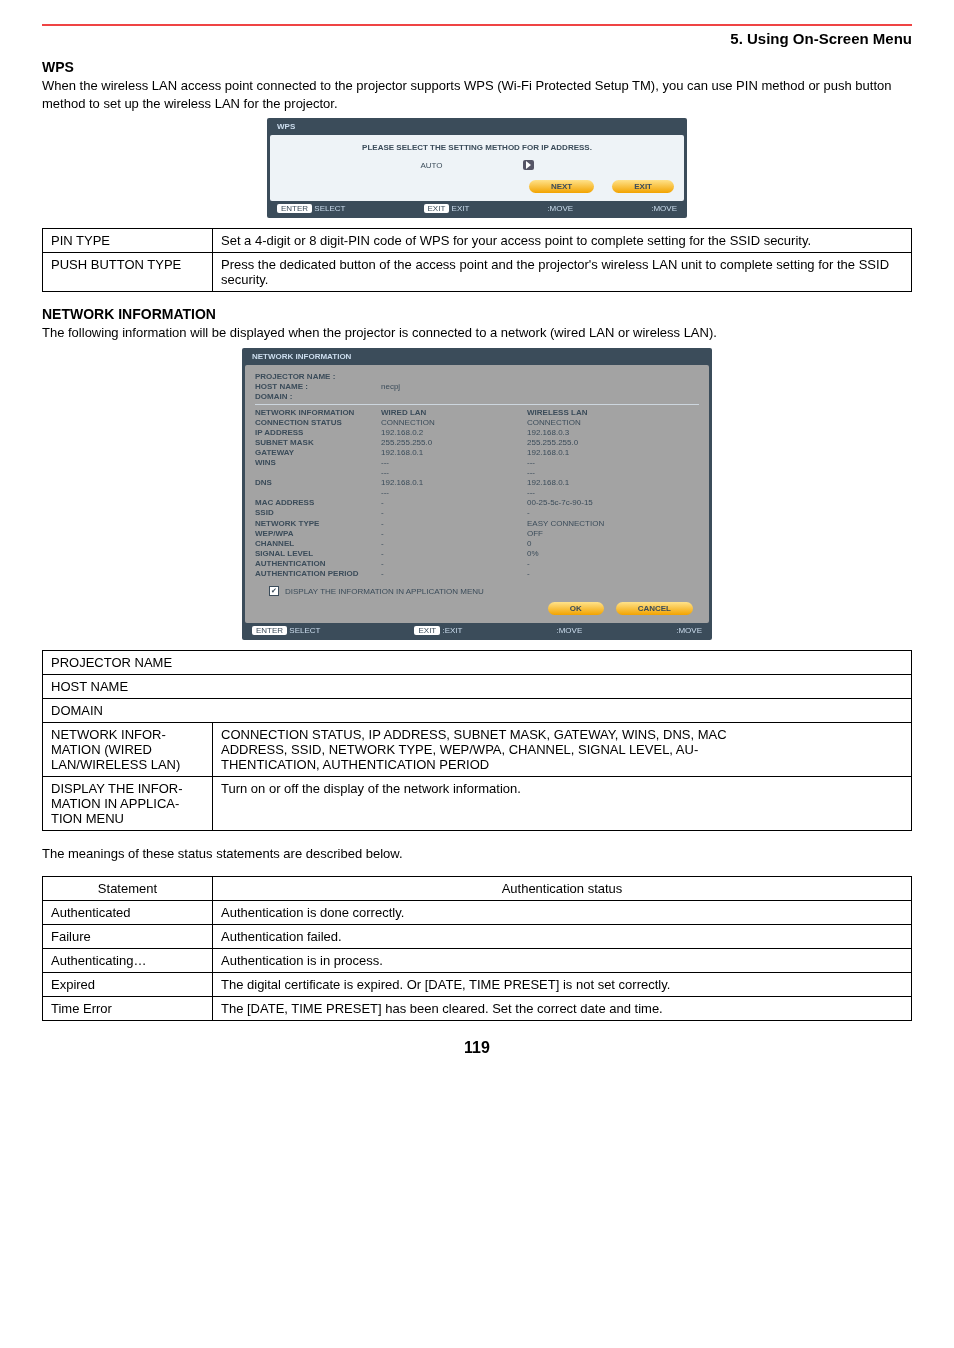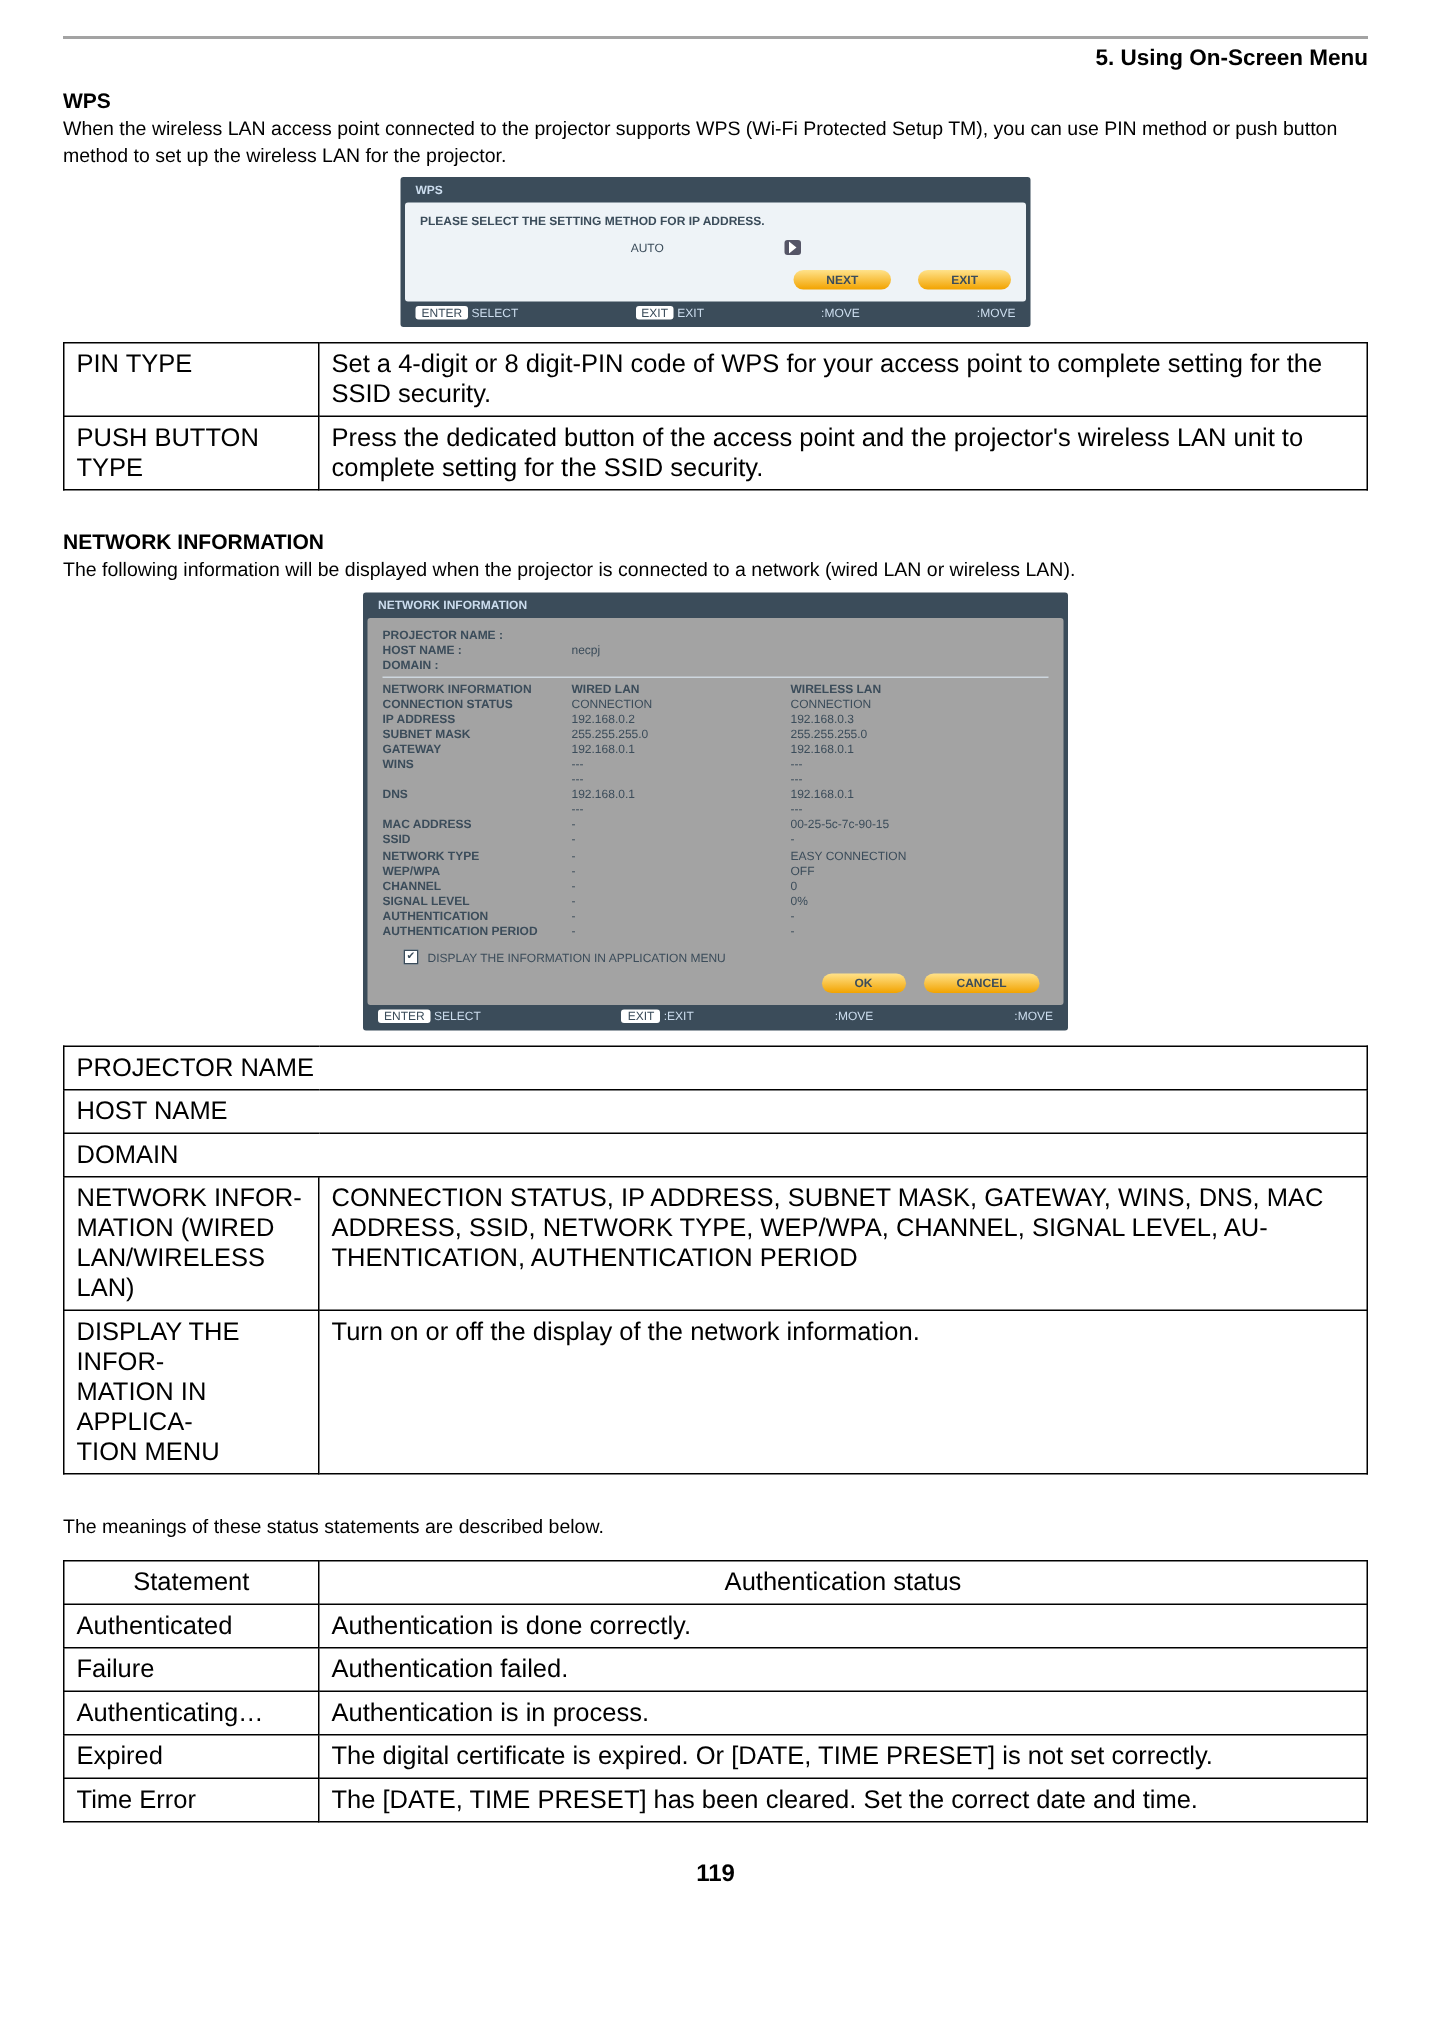--- a/index.html
+++ b/index.html
@@ -9,21 +9,21 @@
     color: #000;
     width: 954px;
     margin: 0 auto;
     padding: 24px 42px 30px 42px;
     font-size: 13px;
   }
   .section-header {
     font-weight: bold;
     text-align: right;
     font-size: 15px;
-    border-top: 2px solid #a3a3a3;
+    border-top: 2px solid #ef4444;
     padding-top: 4px;
     padding-bottom: 6px;
   }
   .sub-heading {
     font-weight: bold;
     font-size: 14px;
     margin-top: 6px;
     margin-bottom: 2px;
   }
   .body-text {
@@ -46,20 +46,21 @@
     padding: 4px 10px;
     font-weight: bold;
     color: #cde;
   }
   .dialog-inner {
     background: #eef3f7;
     color: #3b4c5a;
     margin: 0 3px;
     padding: 8px 10px;
     border-radius: 2px;
+    text-align: center;
   }
   .dialog-row {
     display: flex;
     justify-content: center;
     align-items: center;
     gap: 80px;
     margin-top: 8px;
     font-size: 8px;
     color: #3b4c5a;
   }
@@ -93,22 +94,22 @@
     background:#556;
     padding:1px 3px;
     border-radius:2px;
     display:inline-flex;
     align-items:center;
   }
 
   table.content-table {
     width: 100%;
     border-collapse: collapse;
-    margin-bottom: 26px;
-    font-size: 17px;
+    margin-bottom: 14px;
+    font-size: 13px;
   }
   table.content-table td, table.content-table th {
     border: 1px solid #000;
     padding: 4px 8px;
     vertical-align: top;
     text-align: left;
   }
   table.content-table td.label-col { width: 170px; }
 
   

